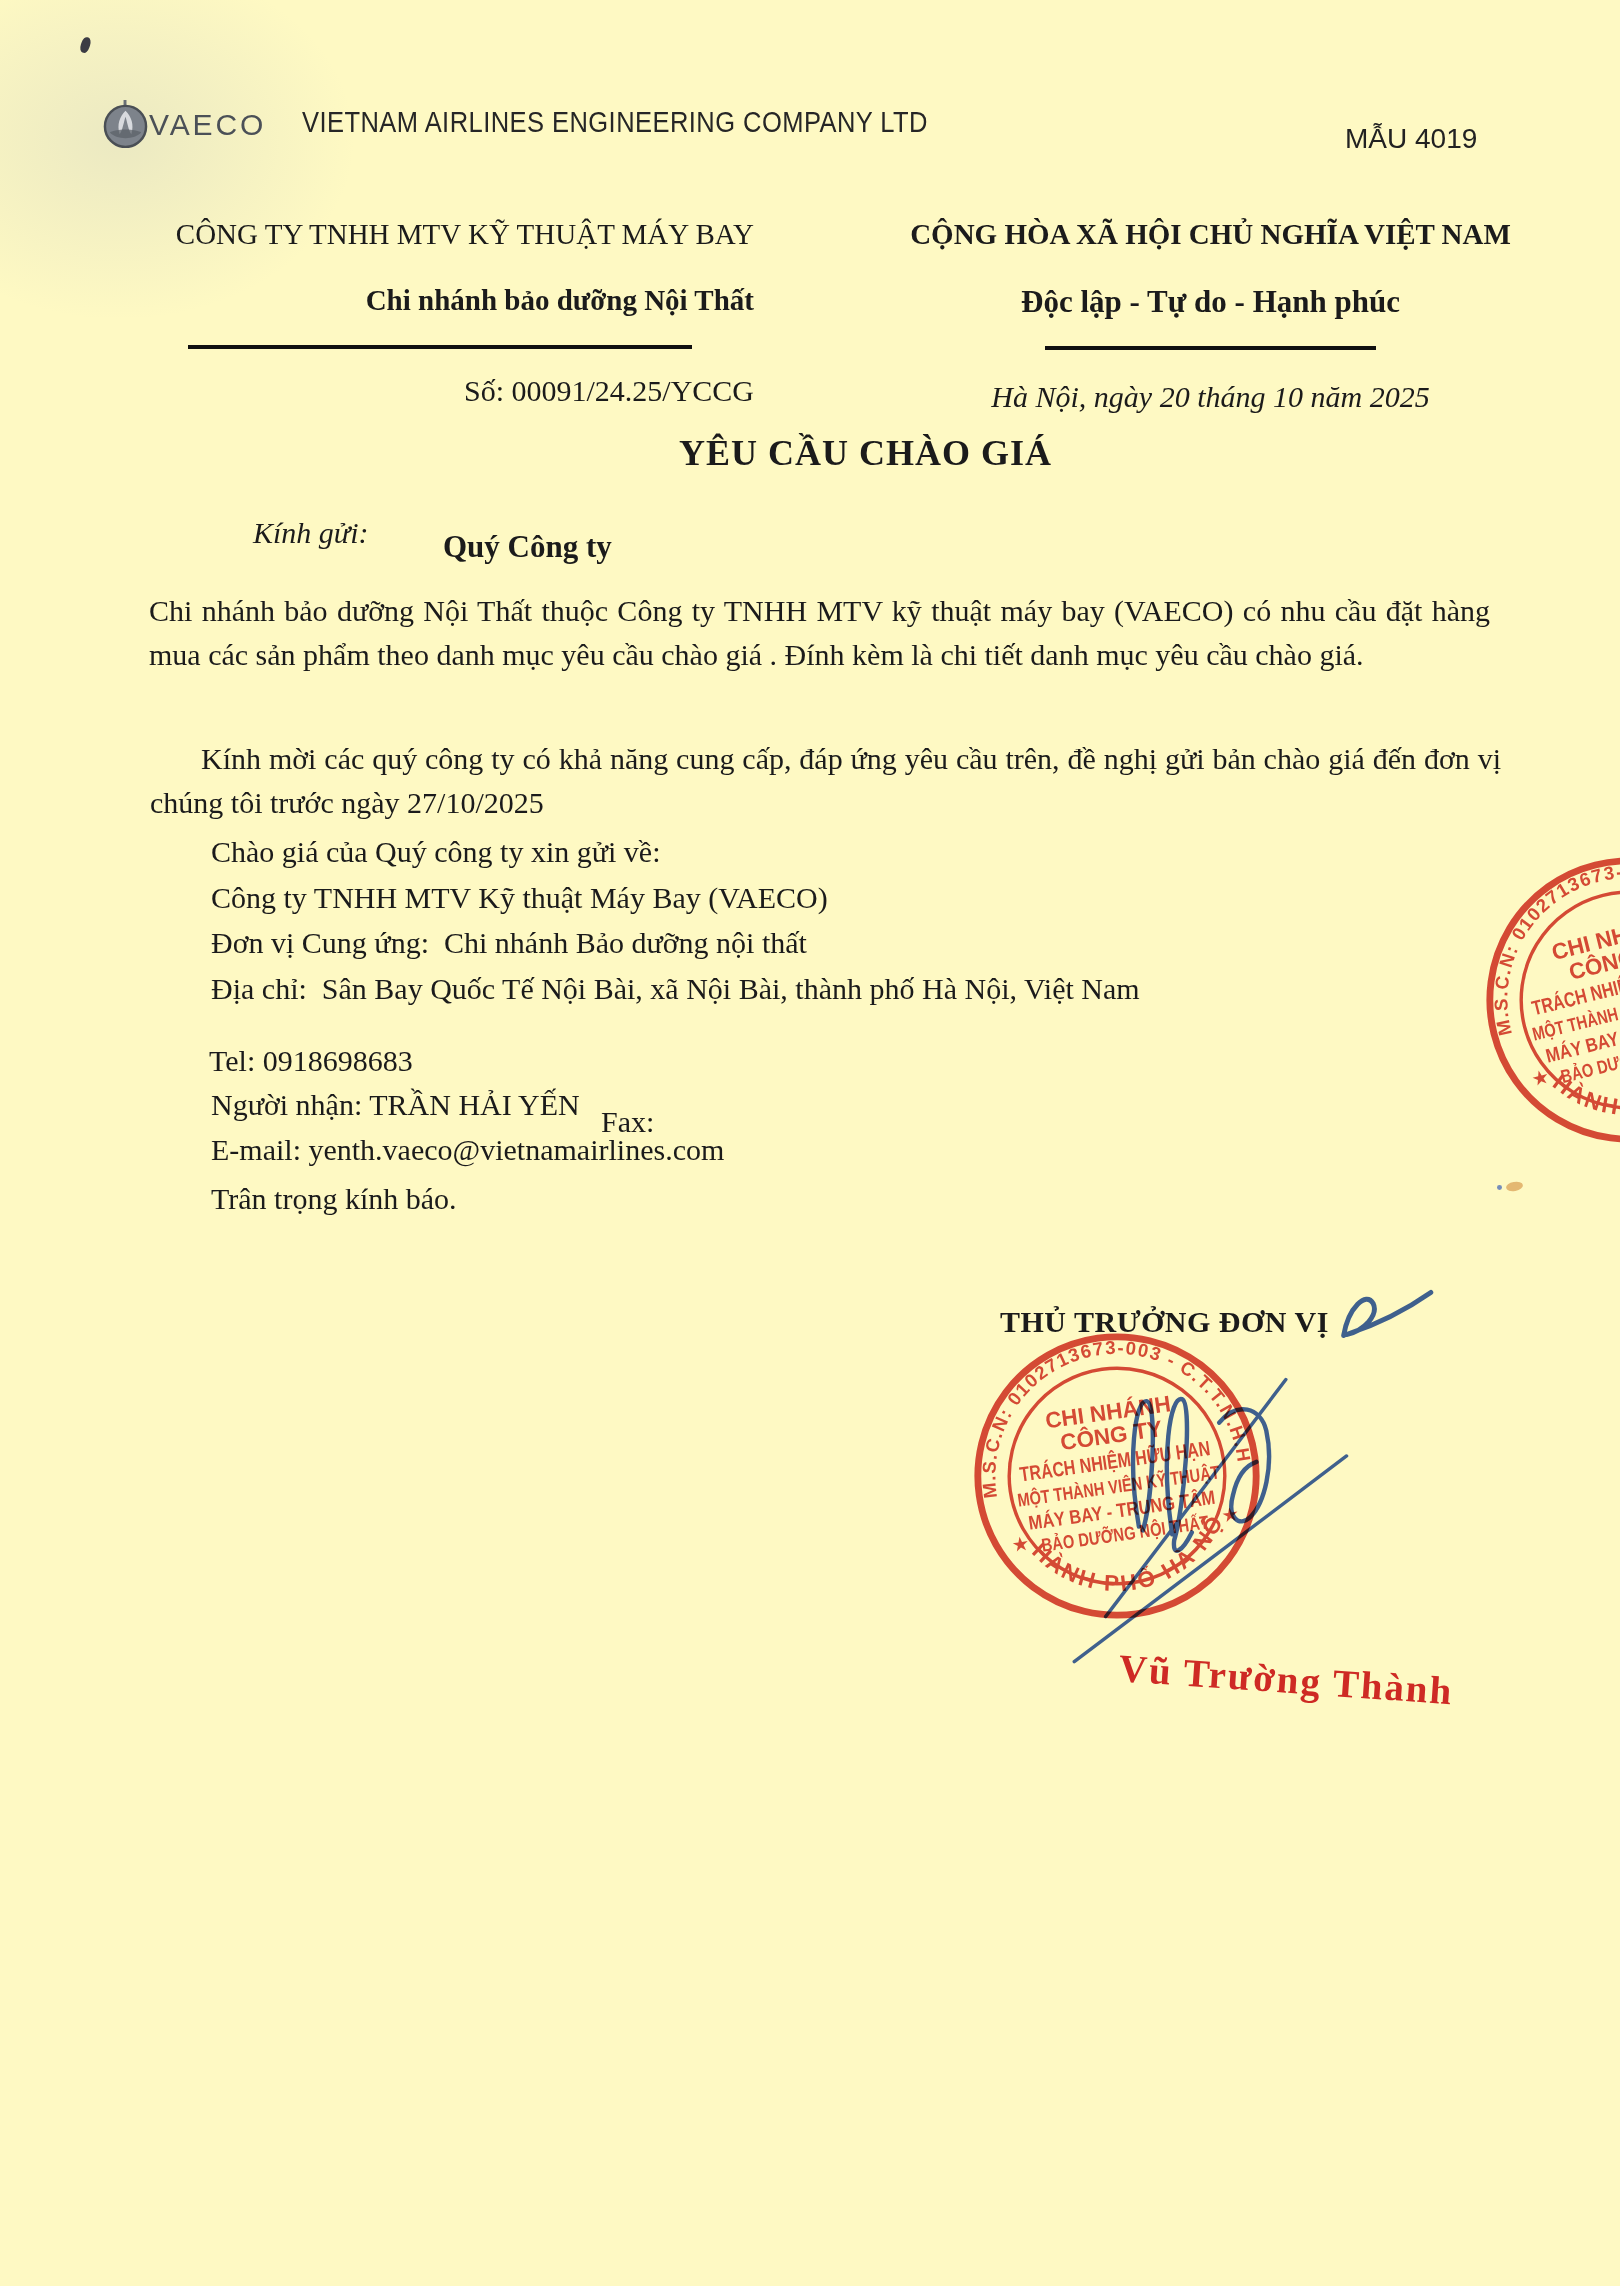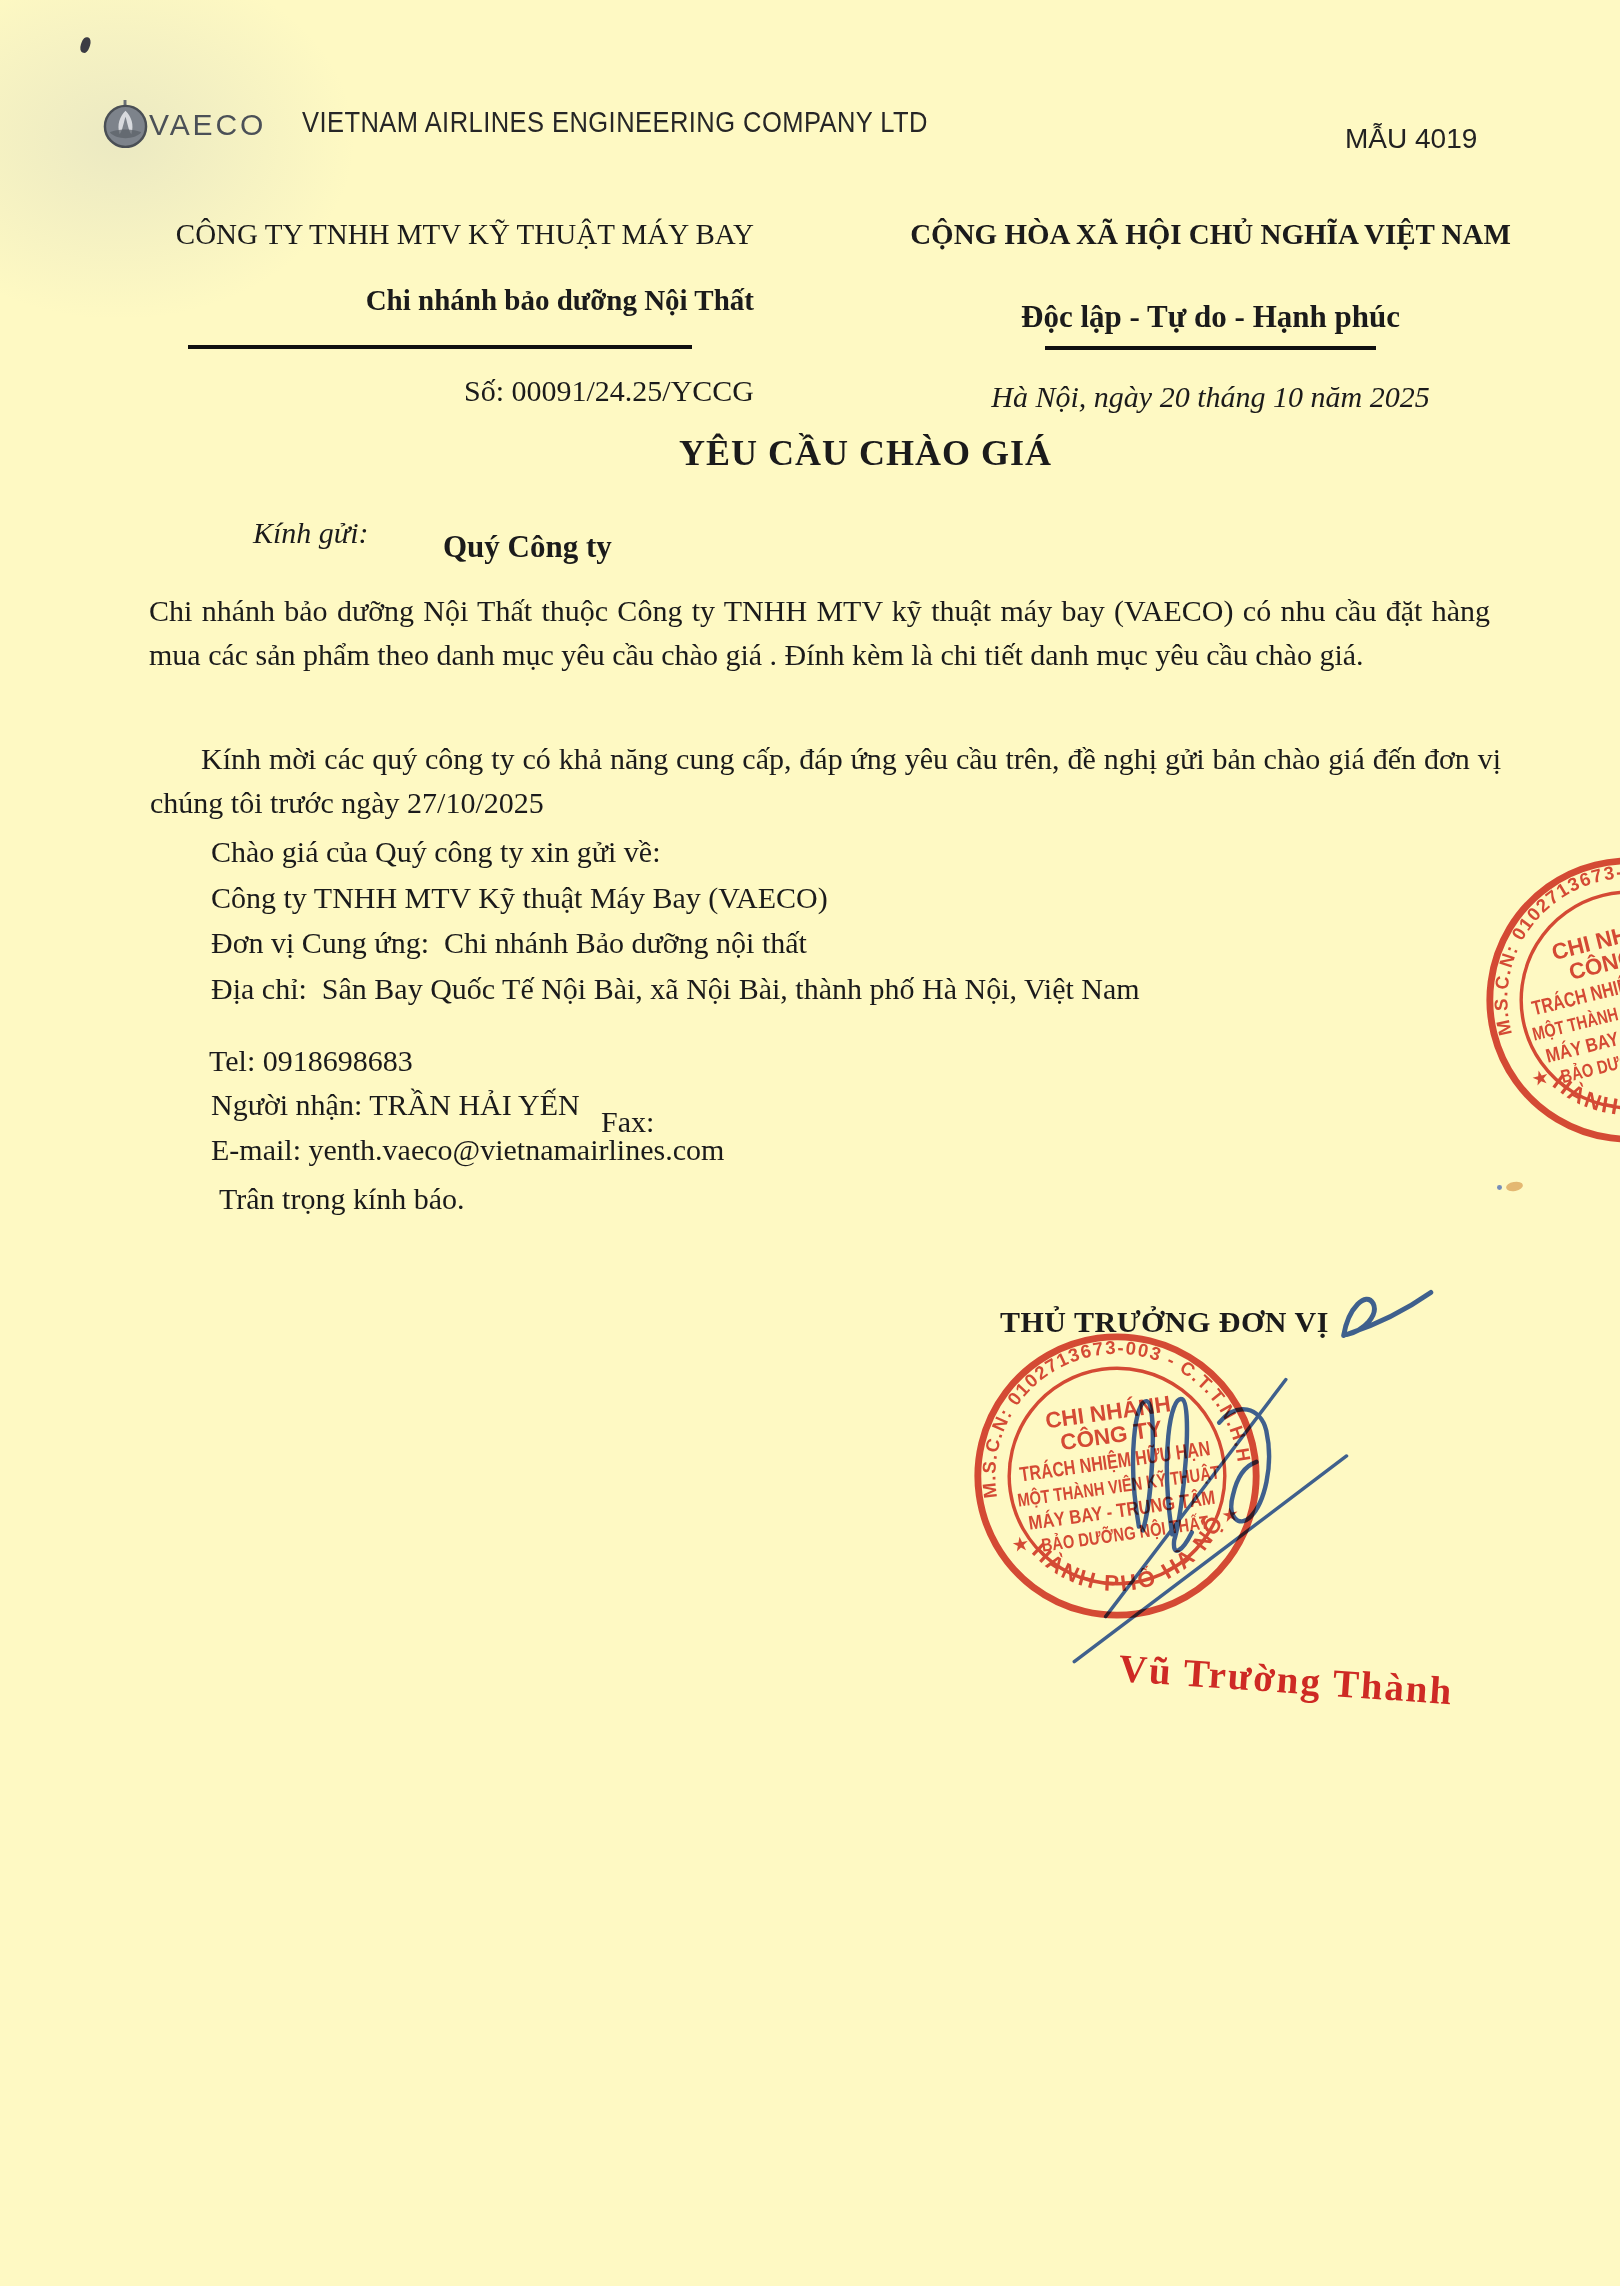--- a/index.html
+++ b/index.html
@@ -65,41 +65,41 @@
   <div class="abs brand-text sans" style="left:149px;top:108px;">VAECO</div>
   <div class="abs company-line sans" style="left:302px;top:106px;">VIETNAM AIRLINES ENGINEERING COMPANY LTD</div>
   <div class="abs form-code sans" style="left:1345px;top:123px;">MẪU 4019</div>
 
   <div class="abs org-block org-name" style="top:218px;">CÔNG TY TNHH MTV KỸ THUẬT MÁY BAY</div>
   <div class="abs org-block org-branch" style="top:284px;">Chi nhánh bảo dưỡng Nội Thất</div>
   <div class="abs rule" style="left:188px;top:345px;width:504px;"></div>
   <div class="abs org-block ref-number" style="top:374px;">Số: 00091/24.25/YCCG</div>
 
   <div class="abs nat-block nat-title" style="top:218px;">CỘNG HÒA XÃ HỘI CHỦ NGHĨA VIỆT NAM</div>
-  <div class="abs nat-block nat-motto" style="top:299px;">Độc lập - Tự do - Hạnh phúc</div>
+  <div class="abs nat-block nat-motto" style="top:284px;">Độc lập - Tự do - Hạnh phúc</div>
   <div class="abs rule" style="left:1045px;top:346px;width:331px;"></div>
   <div class="abs nat-block date-line" style="top:380px;">Hà Nội, ngày 20 tháng 10 năm 2025</div>
 
   <div class="abs doc-title" style="left:679px;top:432px;">YÊU CẦU CHÀO GIÁ</div>
 
   <div class="abs sal-label" style="left:253px;top:516px;">Kính gửi:</div>
   <div class="abs sal-recipient" style="left:443px;top:529px;">Quý Công ty</div>
 
   <div class="abs para" style="left:149px;top:589px;width:1341px;">Chi nhánh bảo dưỡng Nội Thất thuộc Công ty TNHH MTV kỹ thuật máy bay (VAECO) có nhu cầu đặt hàng mua các sản phẩm theo danh mục yêu cầu chào giá . Đính kèm là chi tiết danh mục yêu cầu chào giá.</div>
   <div class="abs para" style="left:150px;top:737px;width:1351px;text-indent:51px;">Kính mời các quý công ty có khả năng cung cấp, đáp ứng yêu cầu trên, đề nghị gửi bản chào giá đến đơn vị chúng tôi trước ngày 27/10/2025</div>
 
   <div class="abs line" style="left:211px;top:878px;">Công ty TNHH MTV Kỹ thuật Máy Bay (VAECO)</div>
   <div class="abs line" style="left:211px;top:832px;">Chào giá của Quý công ty xin gửi về:</div>
   <div class="abs line" style="left:211px;top:969px;">Địa chỉ:  Sân Bay Quốc Tế Nội Bài, xã Nội Bài, thành phố Hà Nội, Việt Nam</div>
   <div class="abs line" style="left:211px;top:923px;">Đơn vị Cung ứng:  Chi nhánh Bảo dưỡng nội thất</div>
   <div class="abs line" style="left:209px;top:1041px;">Tel: 0918698683</div>
   <div class="abs line" style="left:601px;top:1102px;">Fax:</div>
   <div class="abs line" style="left:211px;top:1085px;">Người nhận: TRẦN HẢI YẾN</div>
   <div class="abs line" style="left:211px;top:1130px;">E-mail: yenth.vaeco@vietnamairlines.com</div>
-  <div class="abs line" style="left:211px;top:1179px;margin-left:8px;">Trân trọng kính báo.</div>
+  <div class="abs line" style="left:211px;top:1179px;">Trân trọng kính báo.</div>
 
   <div class="abs sig-title" style="left:1000px;top:1305px;">THỦ TRƯỞNG ĐƠN VỊ</div>
   <div class="abs signer" style="left:1119px;top:1645px;">Vũ Trường Thành</div>
 
   <div class="abs stamp stamp-main">
     <svg width="294" height="294" viewBox="0 0 300 300">
       <circle cx="150" cy="150" r="142" fill="none" stroke="#d23c34" stroke-width="7"></circle>
       <circle cx="150" cy="150" r="110" fill="none" stroke="#d23c34" stroke-width="3.5"></circle>
       <defs>
         <path id="arcTop1" d="M 46 217 A 124 124 0 1 1 254 217" fill="none"></path>

